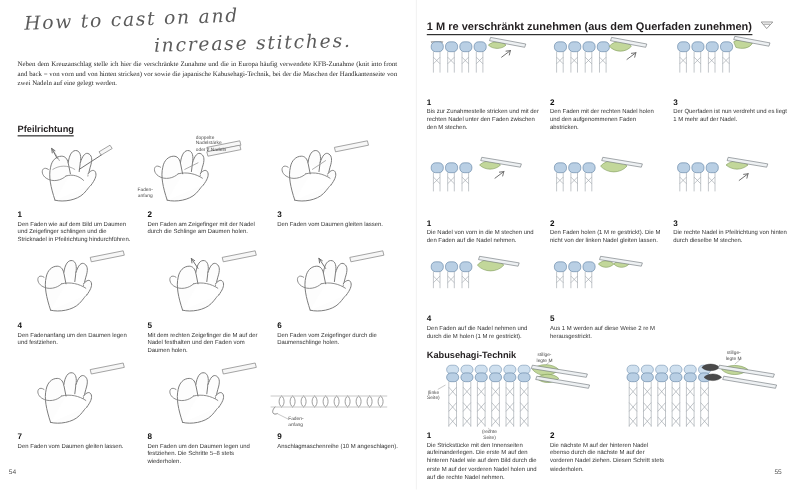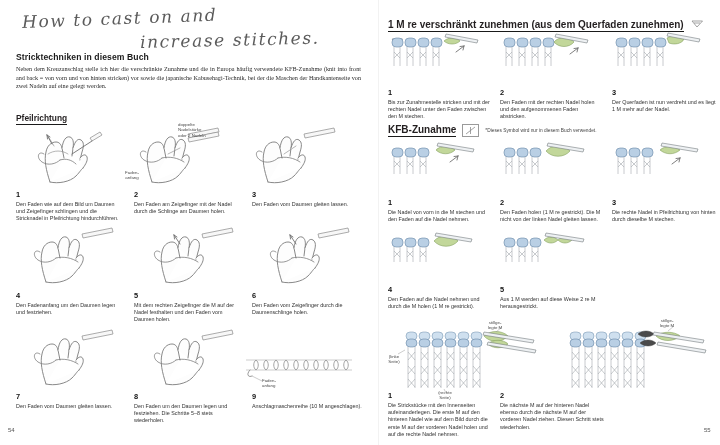--- a/index.html
+++ b/index.html
@@ -52,21 +52,20 @@
 
 <div class="page">
   <div class="gutter"></div>
 
   <div class="col-left">
 
     <div class="handwrite hw1">How to cast on and</div>
     <div class="handwrite hw2">increase stitches.</div>
 
     <div style="position:absolute;left:16px;top:52px;width:345px;">
-      <h2 class="sec">Stricktechniken in diesem Buch</h2>
       <p class="body-text" style="margin:3px 0 0 0;text-align:justify;">Neben dem Kreuzanschlag stelle ich hier die verschränkte Zunahme und die in Europa häufig verwendete KFB-Zunahme (knit into front and back = von vorn und von hinten stricken) vor sowie die japanische Kabusehagi-Technik, bei der die Maschen der Handkantenseite von zwei Nadeln auf eine gelegt werden.</p>
     </div>
 
     <div style="position:absolute;left:16px;top:107px;">
       <span class="rule-head">Pfeilrichtung</span>
     </div>
 
     <div style="position:absolute;left:14px;top:124px;">
       <svg width="100" height="62" viewBox="0 0 100 62">
         <path class="skin" d="M36 58 C32 46 30 36 32 28 C33 22 37 18 42 18 C45 18 47 20 48 24 L50 34"></path>
@@ -328,29 +327,20 @@
     </div>
     <div style="position:absolute;left:120px;top:88px;width:104px;">
       <div class="stepnum">2</div>
       <div class="cap">Den Faden mit der rechten Nadel holen und den aufgenommenen Faden abstricken.</div>
     </div>
     <div style="position:absolute;left:232px;top:88px;width:104px;">
       <div class="stepnum">3</div>
       <div class="cap">Der Querfaden ist nun verdreht und es liegt 1 M mehr auf der Nadel.</div>
     </div>
 
-    <div style="position:absolute;left:8px;top:124px;display:flex;align-items:center;gap:6px;">
-      <span class="rule-head-sm">KFB-Zunahme</span>
-      <span class="sym-box">
-        <svg width="15" height="11" viewBox="0 0 15 11">
-            <path d="M7.5 2 L7.5 9 M3 9 L12 2" stroke="#8b8b8b" stroke-width=".8" fill="none"></path>
-          </svg>
-      </span>
-      <span class="note">*Dieses Symbol wird nur in diesem Buch verwendet.</span>
-    </div>
 
     <div style="position:absolute;left:6px;top:142px;">
       <svg width="100" height="50" viewBox="0 0 100 50">
         <g class="kblue">
             <rect x="6" y="6" width="11" height="9" rx="4"></rect>
             <rect x="19" y="6" width="11" height="9" rx="4"></rect>
             <rect x="32" y="6" width="11" height="9" rx="4"></rect>
           </g>
         <g class="kgray">
             <path d="M8 15 L8 32 M14 15 L14 32 M21 15 L21 32 M27 15 L27 32 M34 15 L34 32 M40 15 L40 32"></path>
@@ -440,20 +430,23 @@
 
     <div style="position:absolute;left:8px;top:285px;width:104px;">
       <div class="stepnum">4</div>
       <div class="cap">Den Faden auf die Nadel nehmen und durch die M holen (1 M re gestrickt).</div>
     </div>
     <div style="position:absolute;left:120px;top:285px;width:104px;">
       <div class="stepnum">5</div>
       <div class="cap">Aus 1 M werden auf diese Weise 2 re M herausgestrickt.</div>
     </div>
 
+    <div style="position:absolute;left:8px;top:312px;">
+      <span style="font-size:8.4px;font-weight:bold;">Kabusehagi-Technik</span>
+    </div>
 
     <div style="position:absolute;left:4px;top:326px;">
       <svg width="160" height="72" viewBox="0 0 160 72">
         <g class="kblue2">
           <rect x="22" y="6" width="11" height="8" rx="4"></rect>
             <rect x="35" y="6" width="11" height="8" rx="4"></rect>
           <rect x="48" y="6" width="11" height="8" rx="4"></rect>
             <rect x="61" y="6" width="11" height="8" rx="4"></rect>
           <rect x="74" y="6" width="11" height="8" rx="4"></rect>
             <rect x="87" y="6" width="11" height="8" rx="4"></rect>

